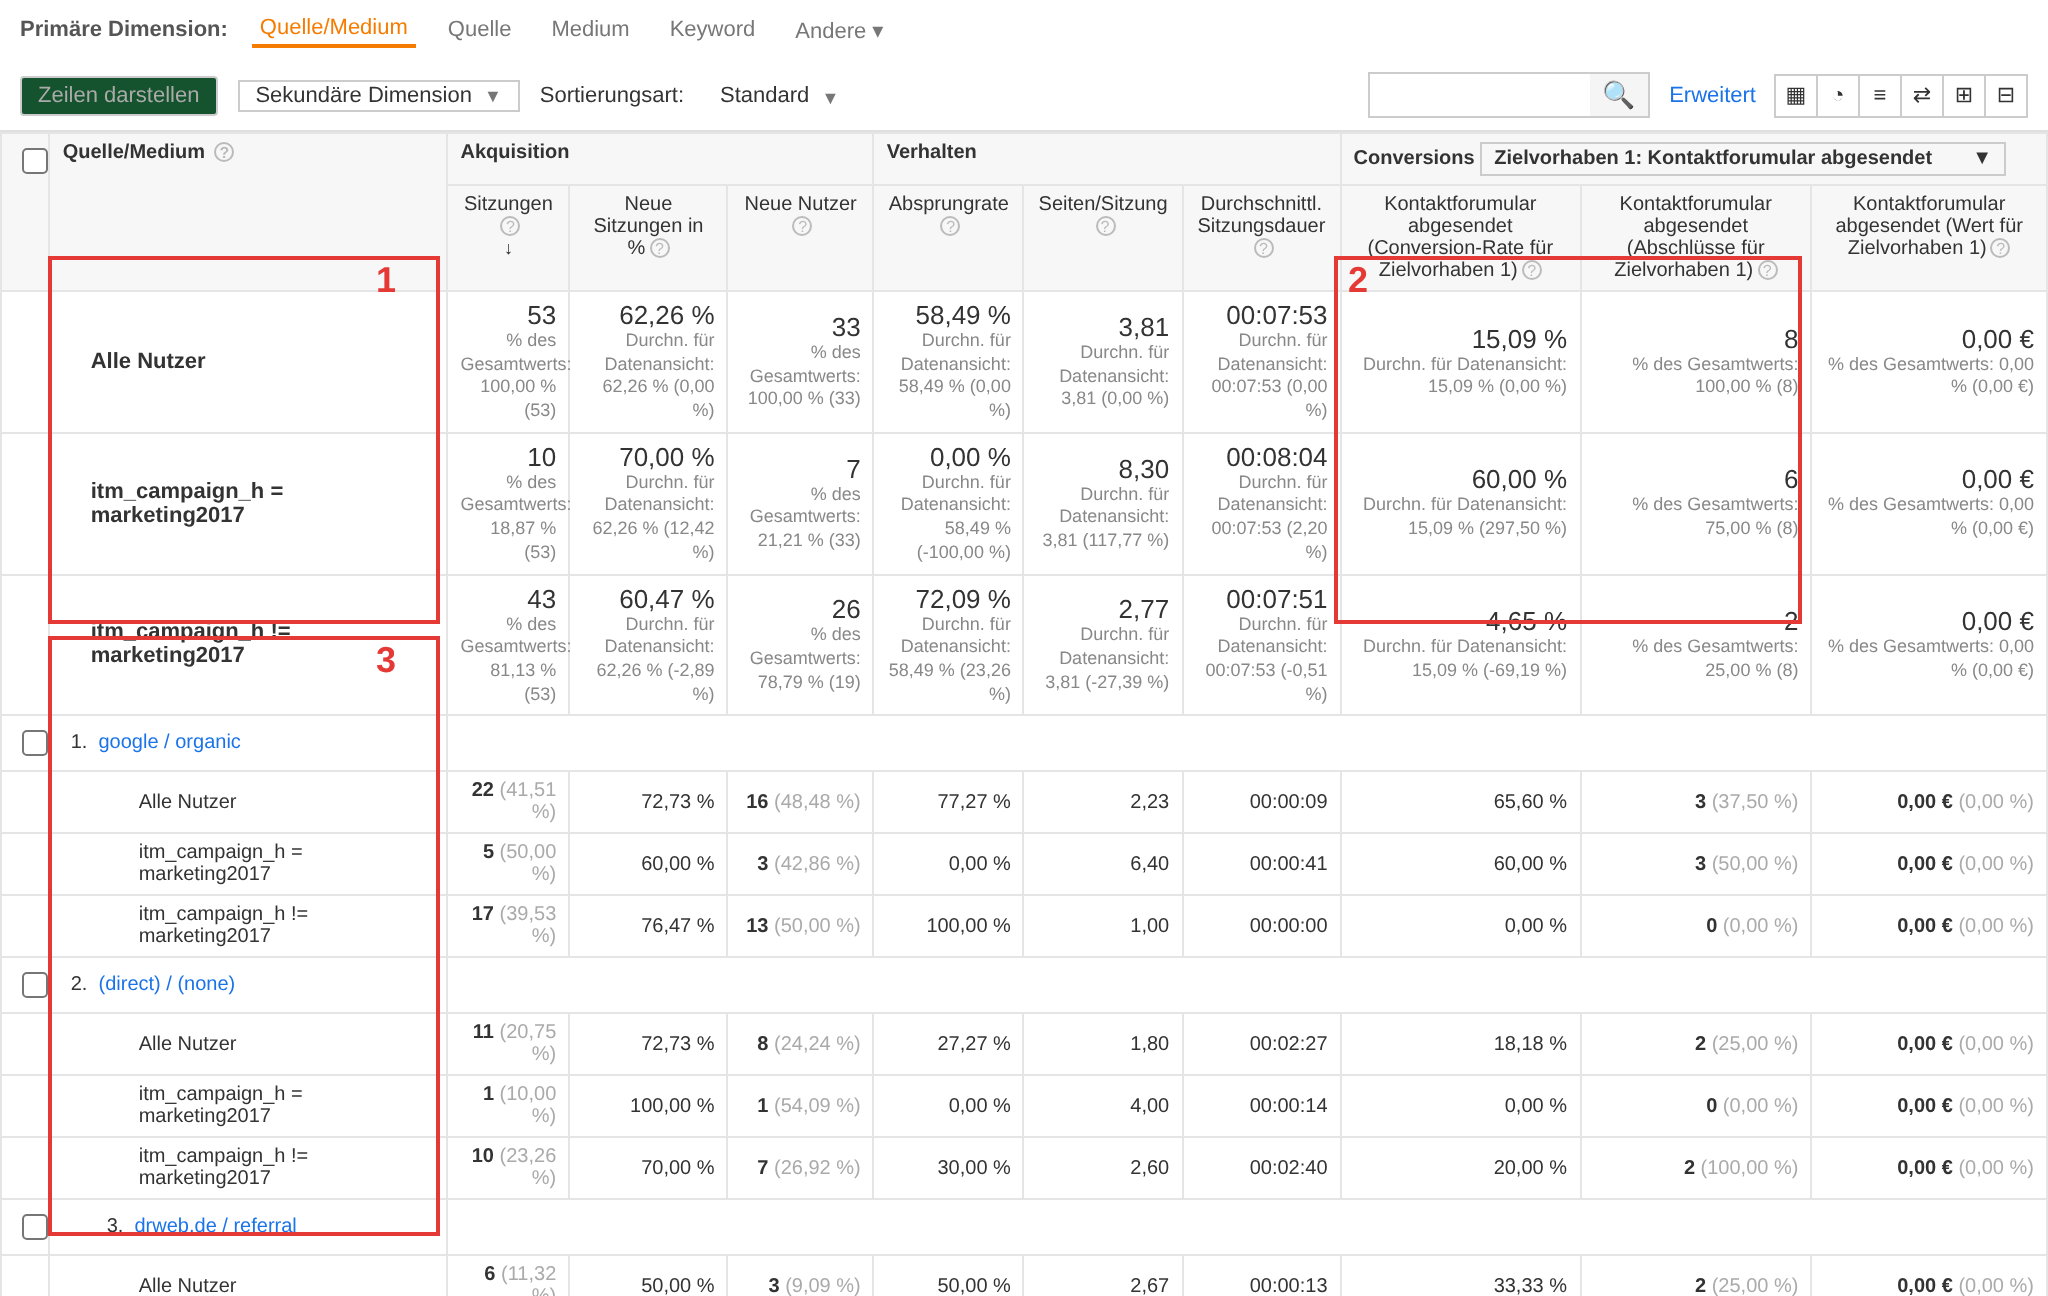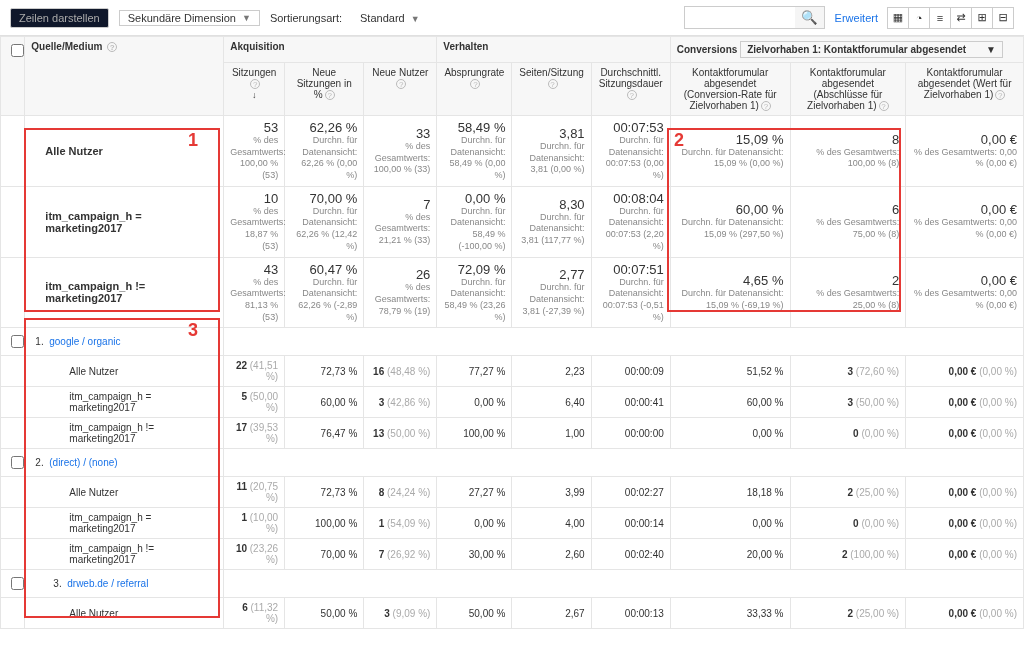--- a/index.html
+++ b/index.html
@@ -21,21 +21,21 @@
   .topbar .tab { color: #777; cursor: pointer; padding: 2px 4px;}
   .topbar .tab.active { color: #f57c00; border-bottom: 2px solid #f57c00; }
   .ctrlbar {
     padding: 6px 10px;
     display: flex;
     align-items: center;
     gap: 10px;
     border-bottom: 1px solid #e0e0e0;
   }
   .btn-ghost {
-    border:1px solid #ccc; background:#0f172a; padding:3px 8px; color:#aaa; border-radius:2px;
+    border:1px solid #ccc; background:#14532d; padding:3px 8px; color:#aaa; border-radius:2px;
   }
   .dd { border:1px solid #ccc; padding:1px 8px; display:inline-flex; gap:6px; align-items:center; }
   .dd .arrow { font-size:9px; color:#777;}
   .spacer{flex:1;}
   .search{ border:1px solid #ccc; display:inline-flex;}
   .search input{ border:none; padding:3px 6px; outline:none; width:110px;}
   .search button{ border:none; background:#f5f5f5; padding:3px 6px;}
   .link{color:#1a73e8;}
   .icons{display:flex; gap:0;}
   .icons span{ border:1px solid #ccc; width:22px; height:22px; display:flex; align-items:center; justify-content:center; margin-left:-1px;}
@@ -68,20 +68,28 @@
   col.c7{width:118px;} col.c8{width:114px;} col.c9{width:116px;}
   th.cell,td.cell{text-align:right;}
   .convsel{ border:1px solid #ccc; padding:2px 6px; display:inline-flex; align-items:center; gap:20px;}
   th.grouptop{border-bottom:none;}
 </style>
 </head>
 <body>
 
 <div class="wrap">
 
+<div class="topbar">
+  <span class="lbl">Primäre Dimension:</span>
+  <span class="tab active">Quelle/Medium</span>
+  <span class="tab">Quelle</span>
+  <span class="tab">Medium</span>
+  <span class="tab">Keyword</span>
+  <span class="tab"><span>Andere</span> <span>▾</span></span>
+</div>
 
 <div class="ctrlbar">
   <span class="btn-ghost">Zeilen darstellen</span>
   <span class="dd">
         <span>Sekundäre Dimension</span>
         <span class="arrow">▼</span>
       </span>
   <span>Sortierungsart:</span>
   <span class="dd" style="border:none;align-items:flex-end;">
         <span>Standard</span>
@@ -190,22 +198,22 @@
         </tr>
         <tr class="row">
     <td></td>
     <td class="seglabel">Alle Nutzer</td>
     <td><b>22</b> <span class="faint">(41,51 %)</span></td>
           <td>72,73 %</td>
           <td><b>16</b> <span class="faint">(48,48 %)</span></td>
     <td>77,27 %</td>
           <td>2,23</td>
           <td>00:00:09</td>
-    <td>51,52 %</td>
-          <td><b>3</b> <span class="faint">(72,60 %)</span></td>
+    <td>65,60 %</td>
+          <td><b>3</b> <span class="faint">(37,50 %)</span></td>
           <td><b>0,00 €</b> <span class="faint">(0,00 %)</span></td>
   </tr>
         <tr class="row">
     <td></td>
     <td class="seglabel">itm_campaign_h = marketing2017</td>
     <td><b>5</b> <span class="faint">(50,00 %)</span></td>
           <td>60,00 %</td>
           <td><b>3</b> <span class="faint">(42,86 %)</span></td>
     <td>0,00 %</td>
           <td>6,40</td>
@@ -232,21 +240,21 @@
     <td style="padding-left:10px;margin-left:12px;"><span class="num">2.</span>&nbsp;&nbsp;<span class="link">(direct) / (none)</span></td>
     <td colspan="9"></td>
         </tr>
         <tr class="row">
     <td></td>
     <td class="seglabel">Alle Nutzer</td>
     <td><b>11</b> <span class="faint">(20,75 %)</span></td>
           <td>72,73 %</td>
           <td><b>8</b> <span class="faint">(24,24 %)</span></td>
     <td>27,27 %</td>
-          <td>3,99</td>
+          <td>1,80</td>
           <td>00:02:27</td>
     <td>18,18 %</td>
           <td><b>2</b> <span class="faint">(25,00 %)</span></td>
           <td><b>0,00 €</b> <span class="faint">(0,00 %)</span></td>
   </tr>
         <tr class="row">
     <td></td>
     <td class="seglabel">itm_campaign_h = marketing2017</td>
     <td><b>1</b> <span class="faint">(10,00 %)</span></td>
           <td>100,00 %</td>

